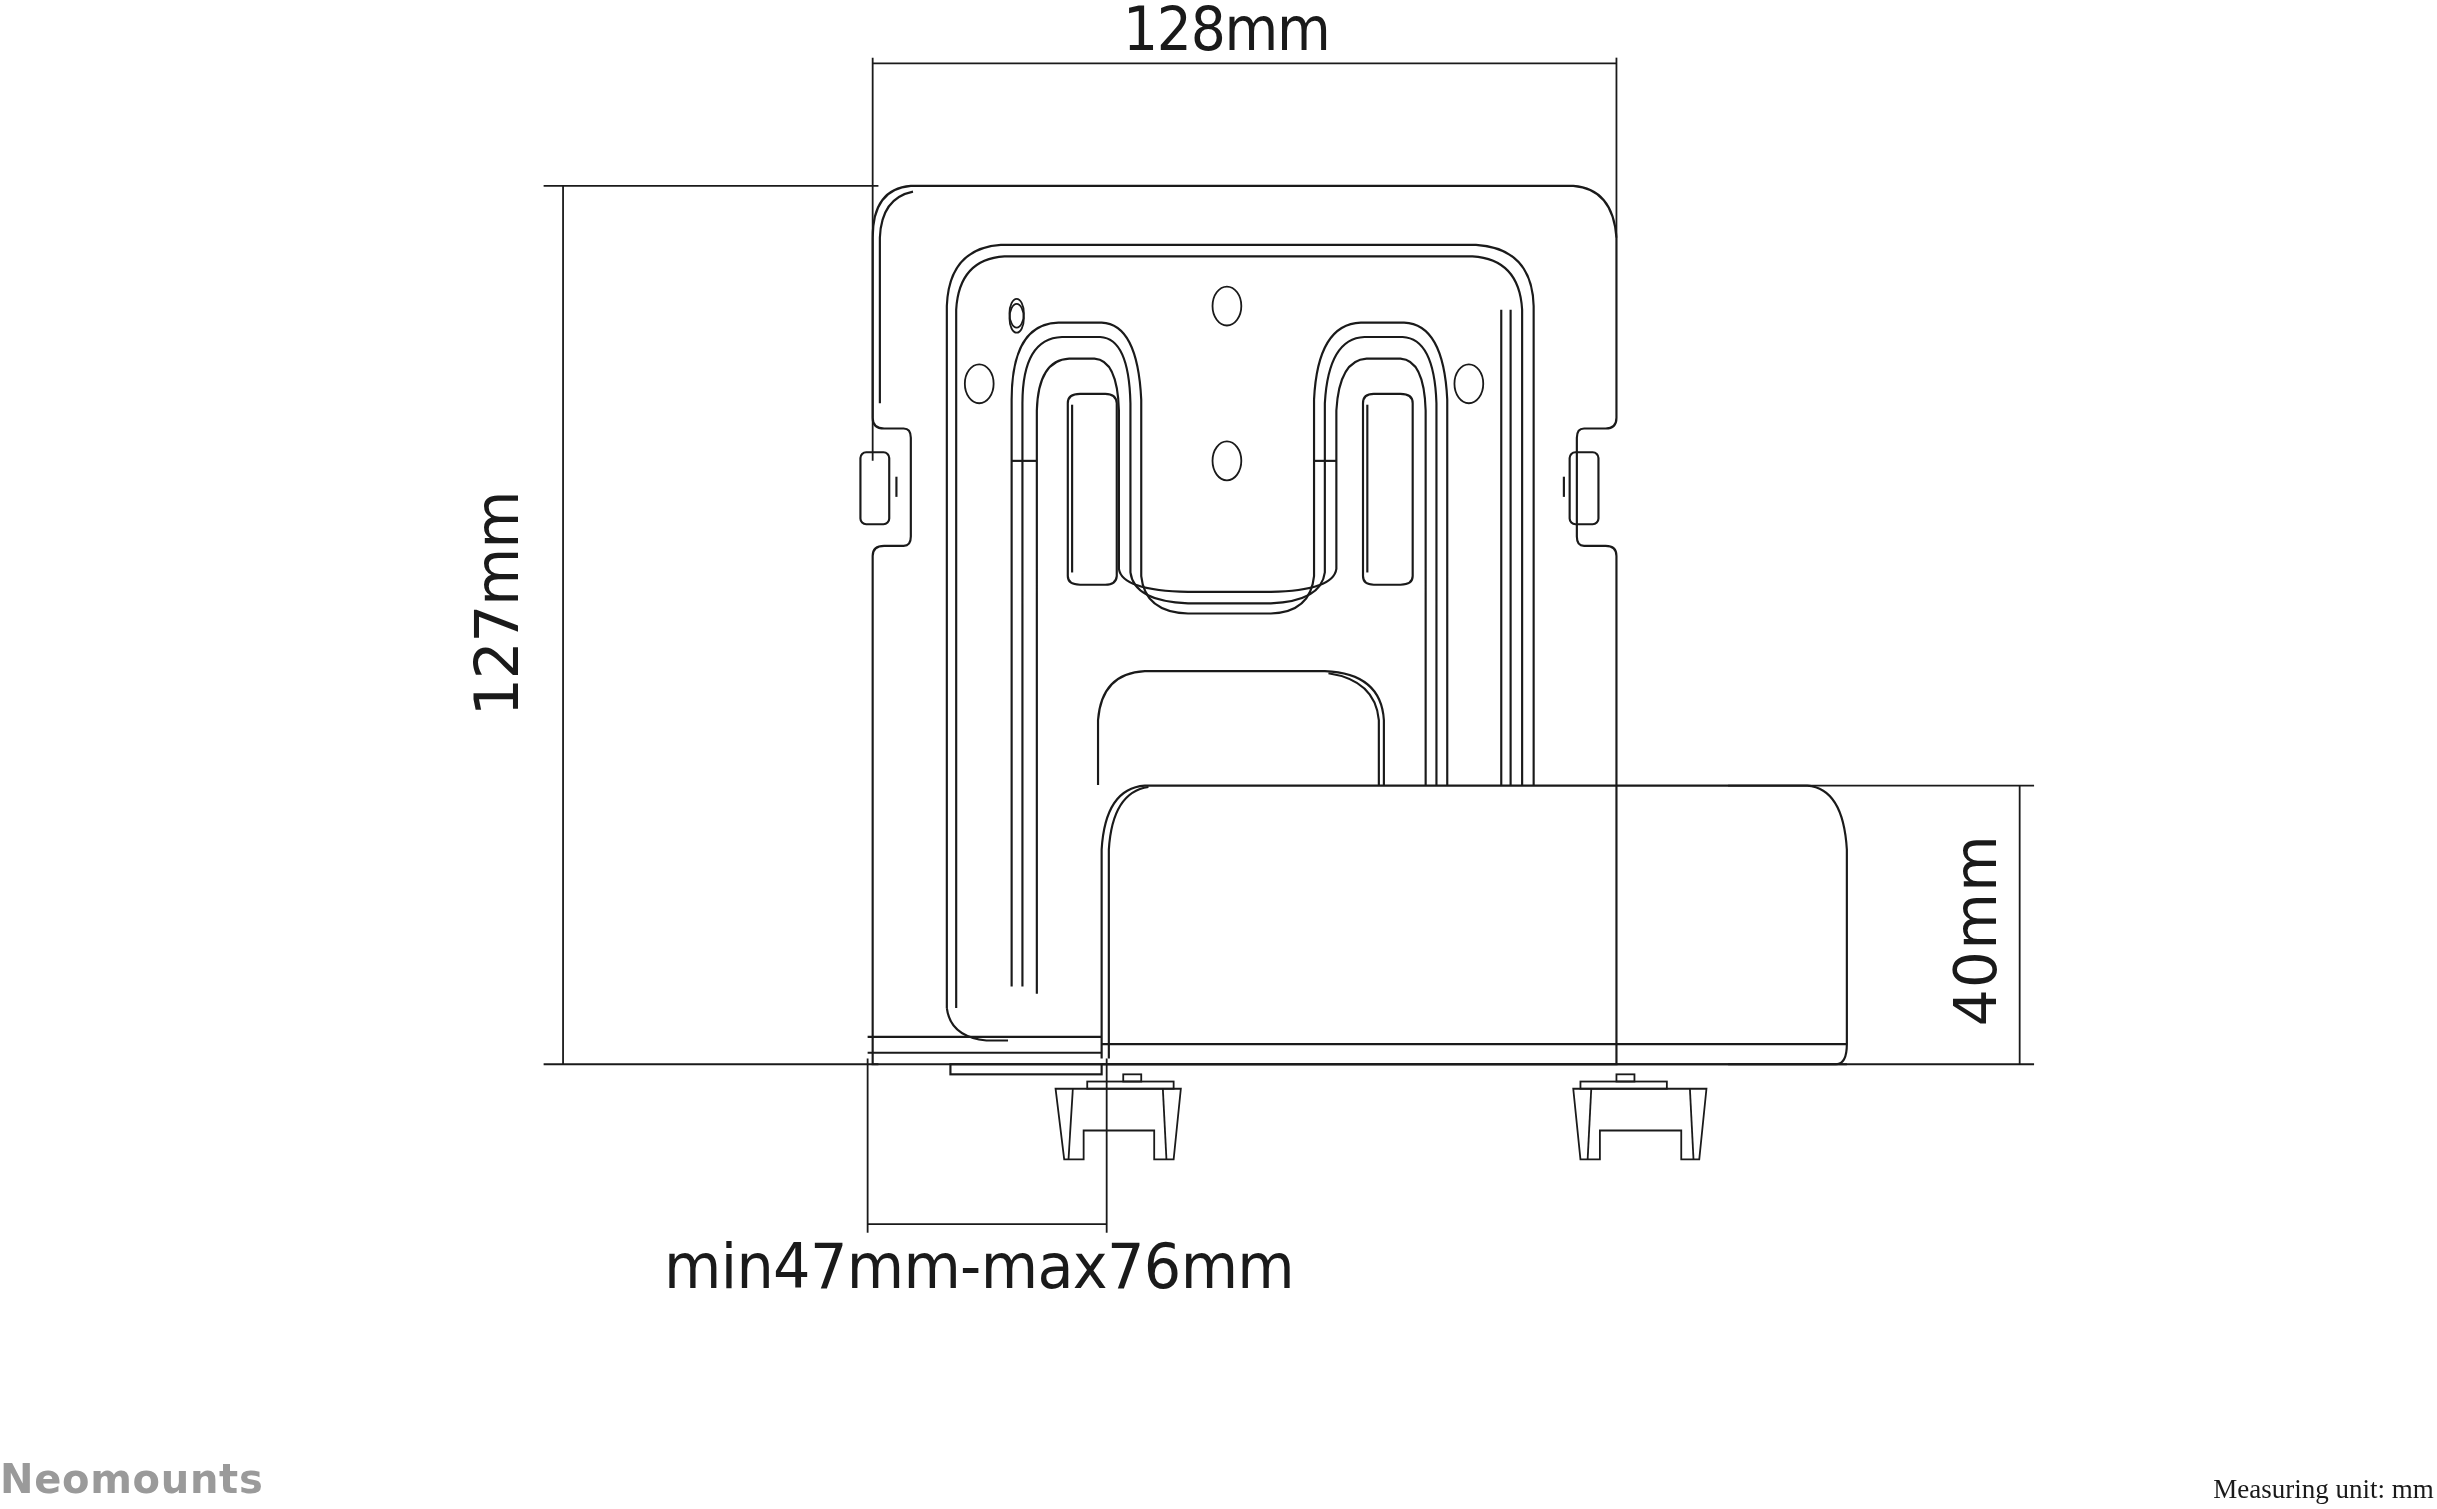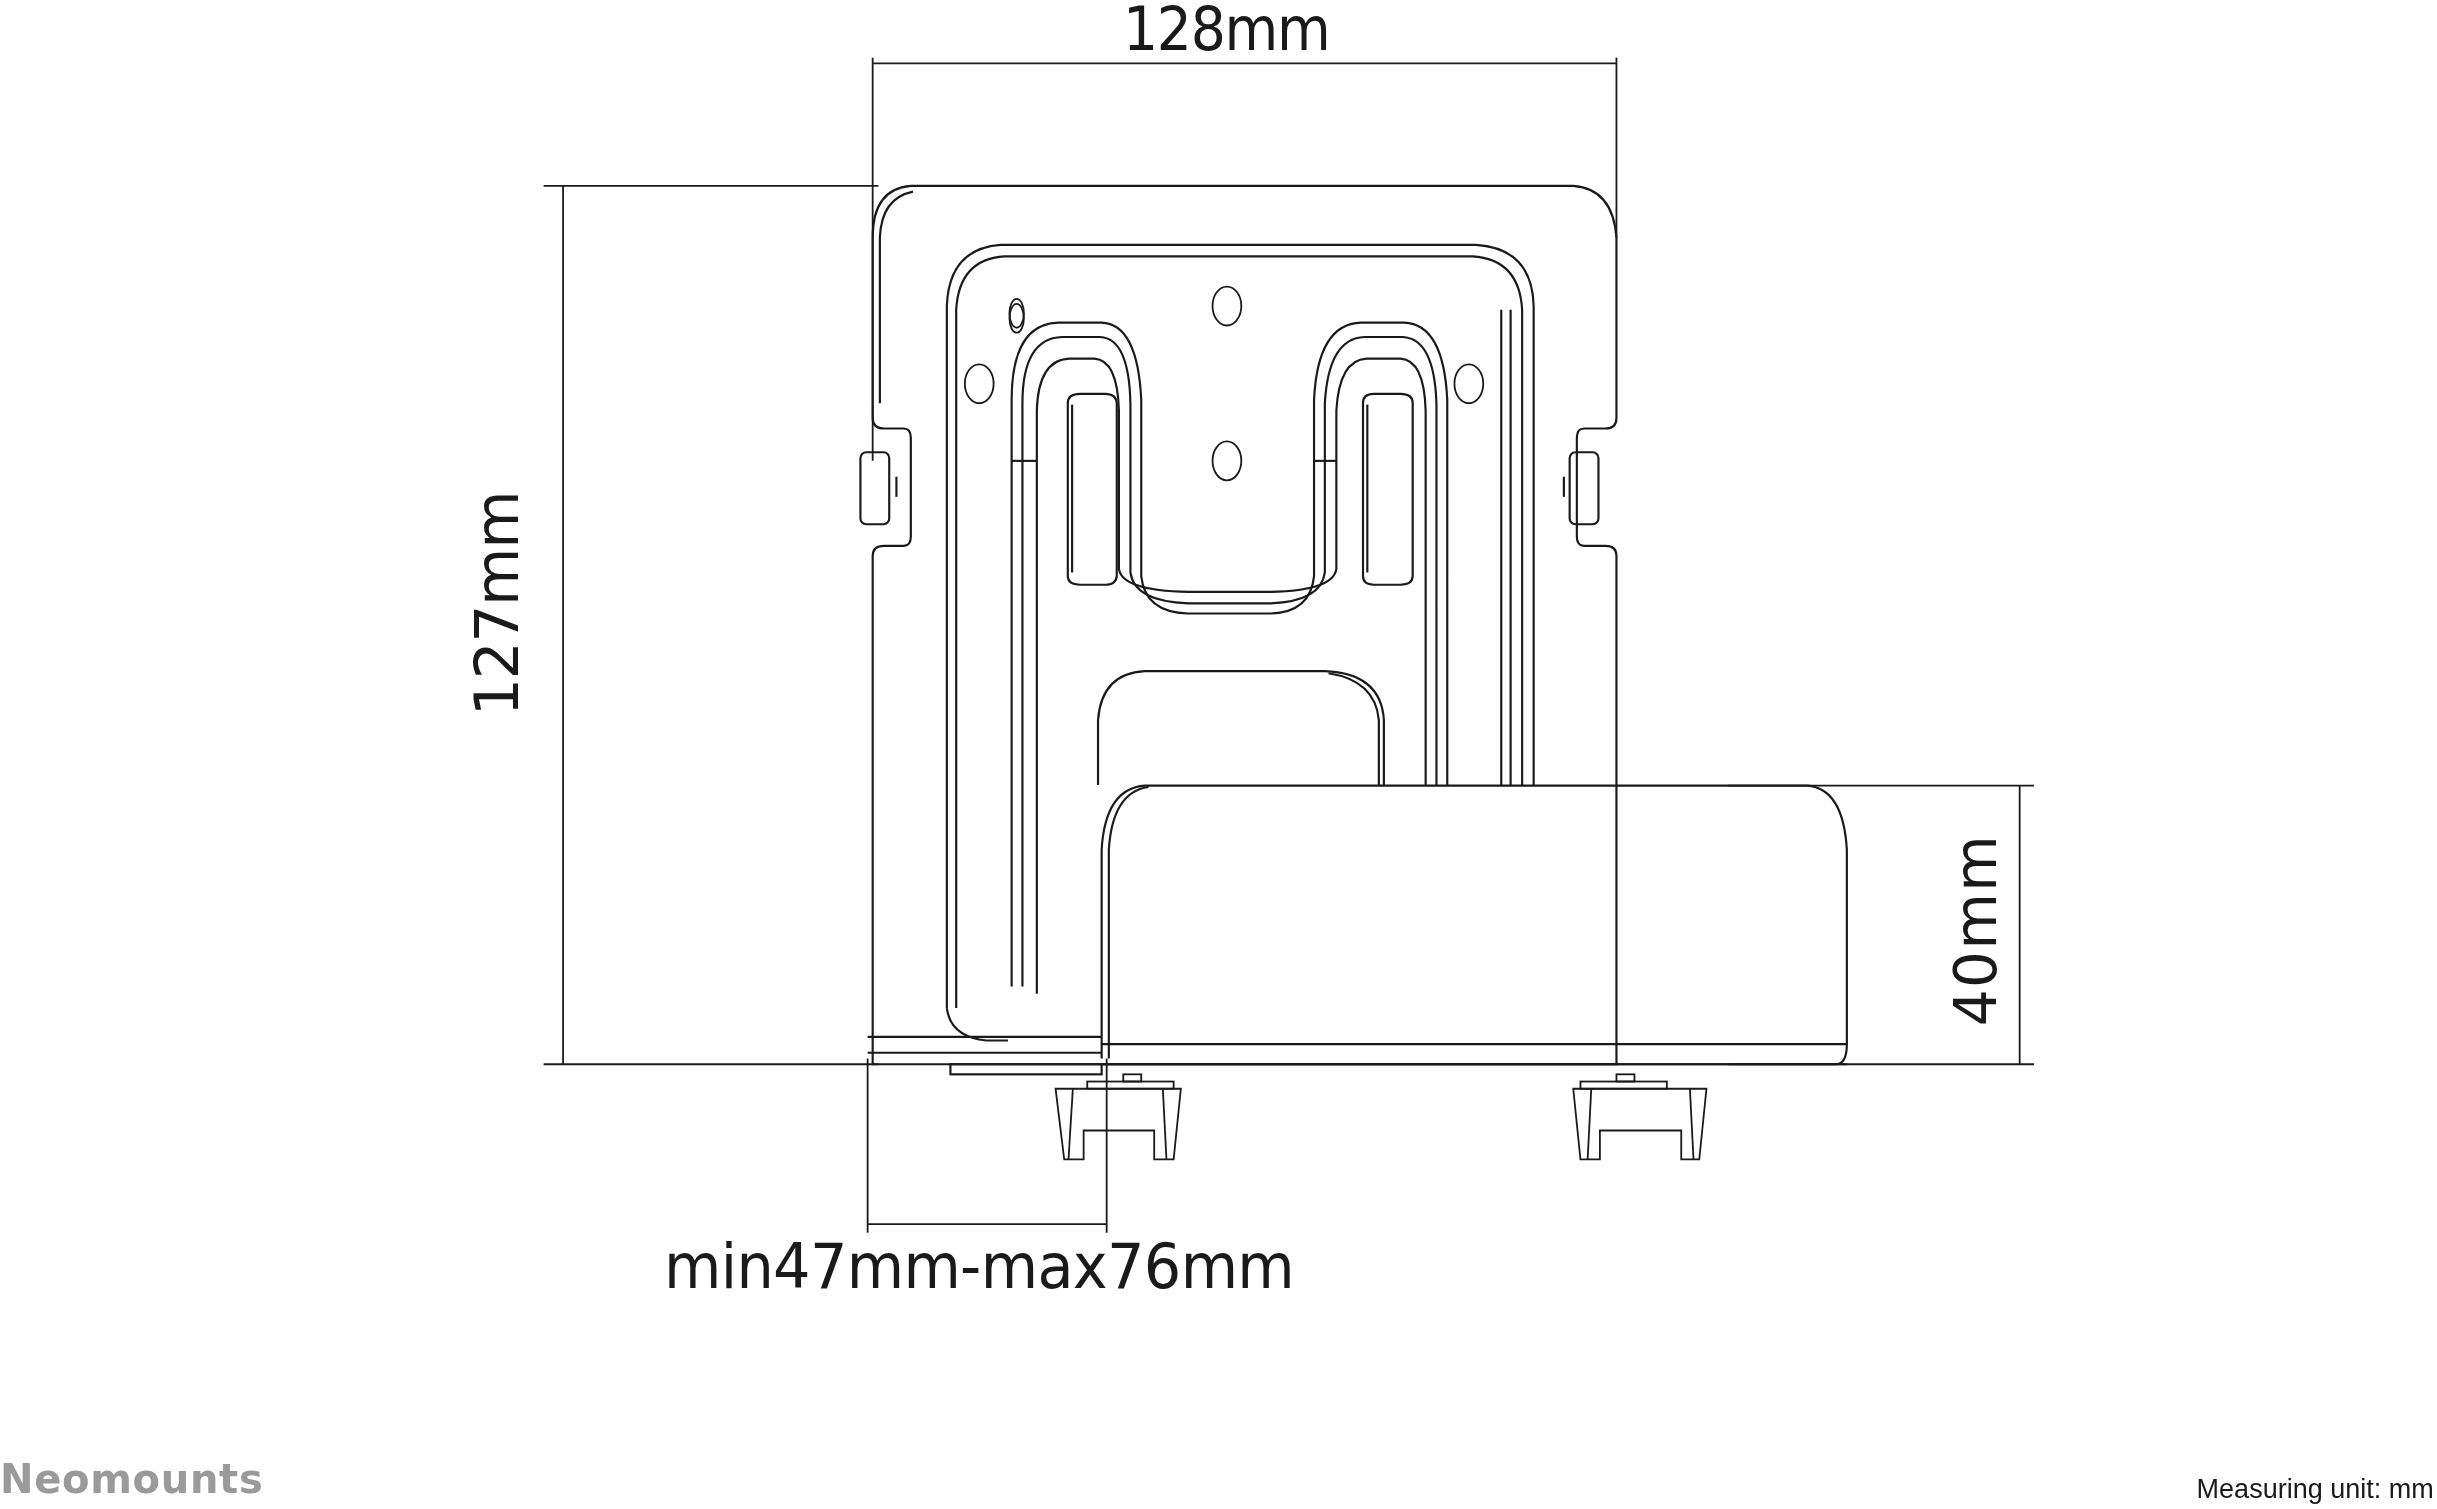--- a/index.html
+++ b/index.html
@@ -4,21 +4,21 @@
 <style>
   html, body { margin: 0; padding: 0; background: #ffffff; }
   body { width: 2438px; height: 1510px; position: relative; overflow: hidden; font-family: "DejaVu Sans", sans-serif; }
   #drawing { position: absolute; left: 0; top: 0; width: 2438px; height: 1510px; }
   .dim-label { position: absolute; color: #1a1a1a; font-family: "DejaVu Sans", sans-serif; white-space: nowrap; }
   #dim-width-label { left: 1123px; top: -5.8px; font-size: 60px; letter-spacing: -1.4px; transform: scaleX(0.92); transform-origin: left top; }
   #dim-height-label { left: 353px; top: 569px; font-size: 60px; transform: rotate(-90deg); transform-origin: center center; width: 288px; text-align: center; letter-spacing: -1.4px; }
   #dim-box-label { left: 1868px; top: 896px; font-size: 58px; transform: rotate(-90deg); transform-origin: center center; width: 216px; text-align: center; letter-spacing: 1.4px; }
   #dim-depth-label { left: 664px; top: 1230px; font-size: 62px; letter-spacing: -0.7px; transform: scaleX(0.95); transform-origin: left top; }
   #brand-logo { position: absolute; left: 0; top: 1456px; font-size: 40px; font-weight: bold; color: #9a9a9a; letter-spacing: 0.7px; font-family: "DejaVu Sans", sans-serif; }
-  #unit-note { position: absolute; right: 4.3px; top: 1474px; font-size: 27px; color: #1a1a1a; font-family: Liberation Sans, sans-serif; }
+  #unit-note { position: absolute; right: 4.3px; top: 1474px; font-size: 27px; color: #1a1a1a; font-family: Liberation Serif, serif; }
 </style>
 </head>
 <body>
 
 <svg id="drawing" viewBox="0 0 3386 2097" xmlns="http://www.w3.org/2000/svg" fill="none" stroke="#1a1a1a" stroke-width="3">
 
   <g stroke-width="2.5">
 
     <line x1="1212" y1="80" x2="1212" y2="640"></line>
     <line x1="2245" y1="80" x2="2245" y2="330"></line>

